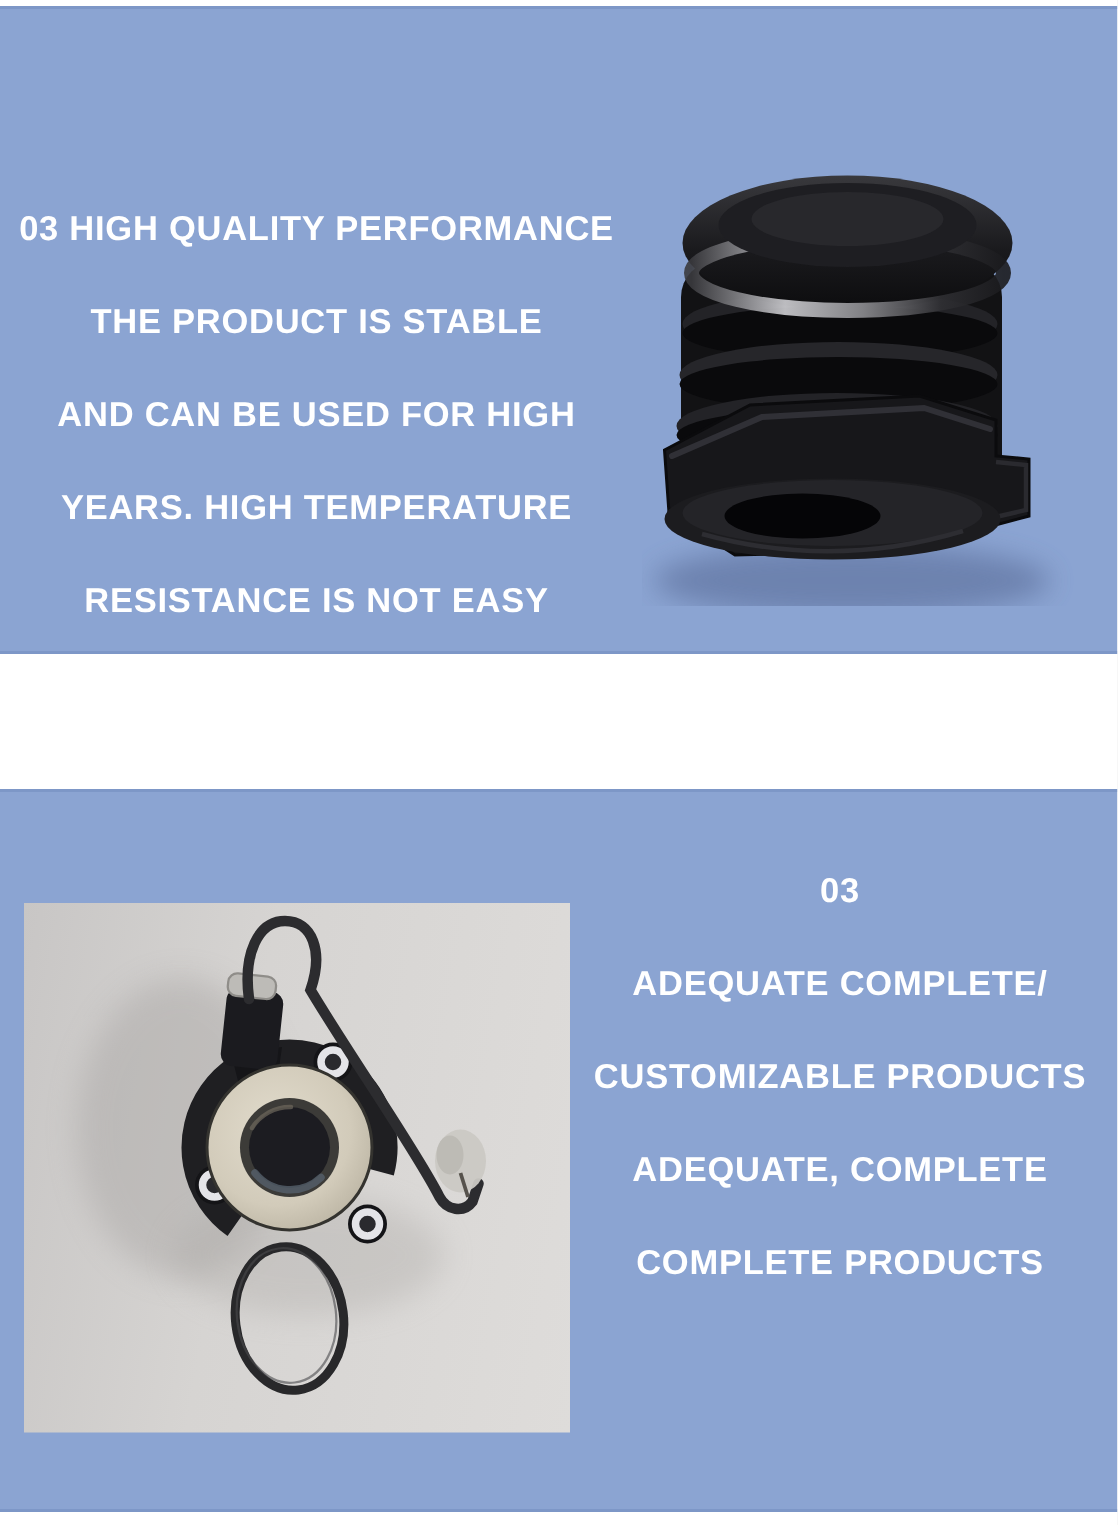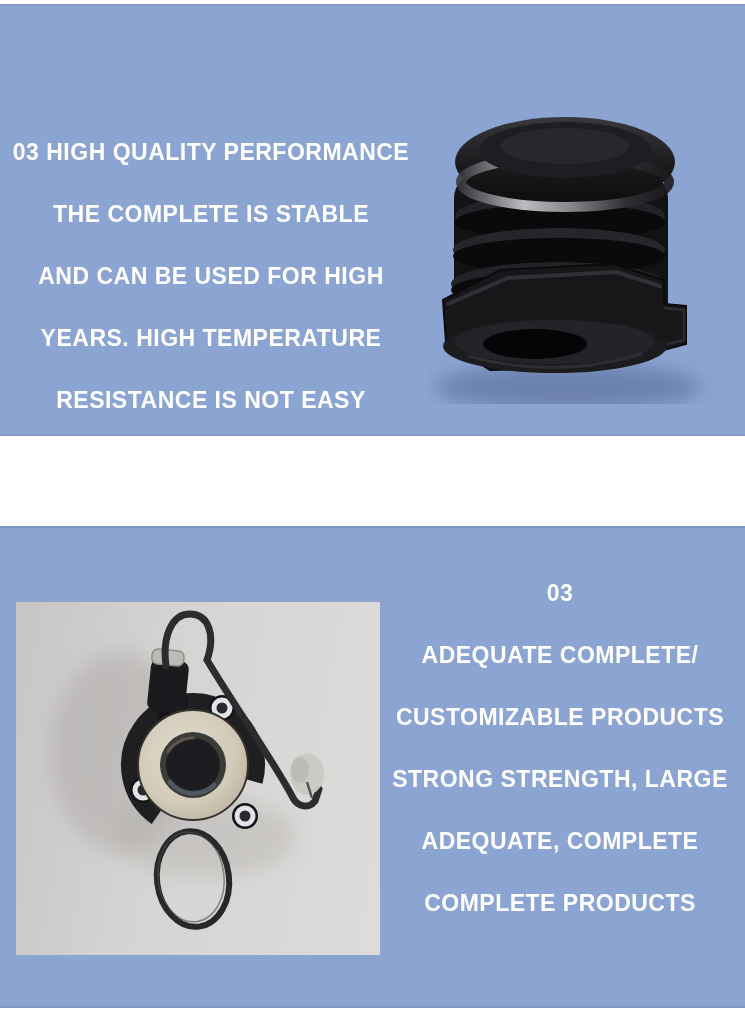--- a/index.html
+++ b/index.html
@@ -41,21 +41,21 @@
 </style>
 </head>
 <body>
 
 <div class="page">
 
   <section class="blue-section section-03">
 
     <div class="copy copy-03">
       <div>03 HIGH QUALITY PERFORMANCE</div>
-      <div>THE COMPLETE IS STABLE</div>
+      <div>THE PRODUCT IS STABLE</div>
       <div>AND CAN BE USED FOR HIGH</div>
       <div>YEARS. HIGH TEMPERATURE</div>
       <div>RESISTANCE IS NOT EASY</div>
     </div>
 
     <svg class="bearing-photo" viewBox="0 0 292 300" xmlns="http://www.w3.org/2000/svg" aria-hidden="true">
       <defs>
         <linearGradient id="domeGrad" x1="0" y1="0" x2="0" y2="1">
           <stop offset="0" stop-color="#39393d"></stop>
           <stop offset="0.55" stop-color="#1a1a1d"></stop>
@@ -153,19 +153,18 @@
         <ellipse cx="177" cy="877" rx="0" ry="0" fill="none"></ellipse>
         <ellipse cx="177" cy="277" rx="36" ry="48" fill="none" stroke="#28282a" stroke-width="6" transform="rotate(-7 177 277)"></ellipse>
         <ellipse cx="175" cy="275" rx="33" ry="45" fill="none" stroke="#4a4a4c" stroke-width="1.5" transform="rotate(-7 175 275)" opacity="0.6"></ellipse>
       </svg>
     </div>
 
     <div class="copy copy-04">
       <div>03</div>
       <div>ADEQUATE COMPLETE/</div>
       <div>CUSTOMIZABLE PRODUCTS</div>
-      <div>STRONG STRENGTH, LARGE</div>
       <div>ADEQUATE, COMPLETE</div>
       <div>COMPLETE PRODUCTS</div>
     </div>
   </section>
 
 </div>
 
 </body></html>

